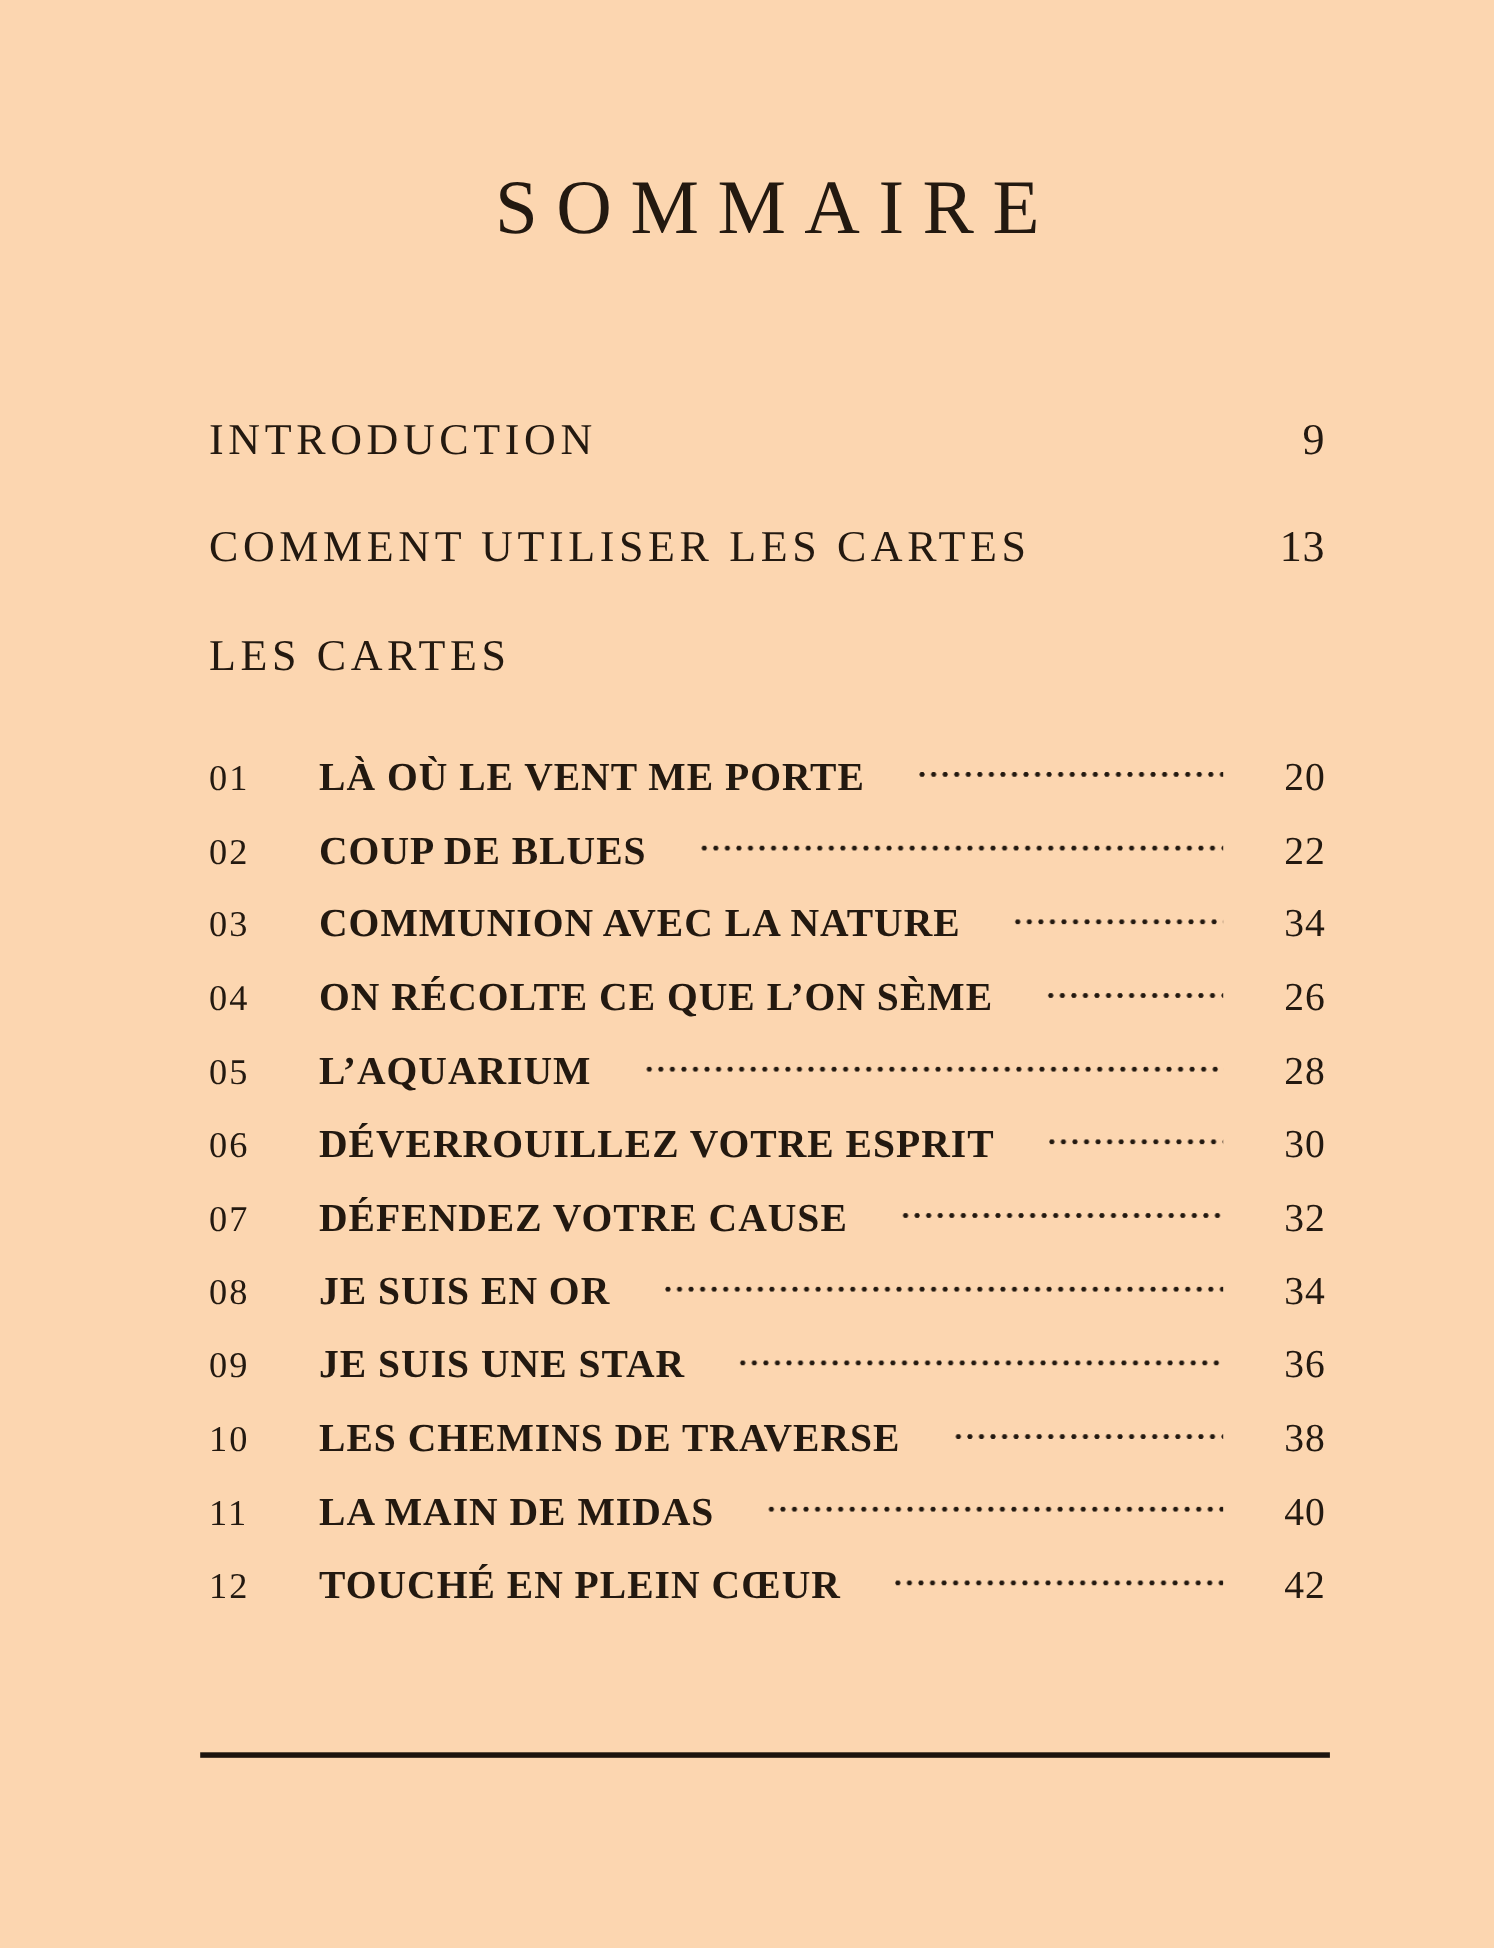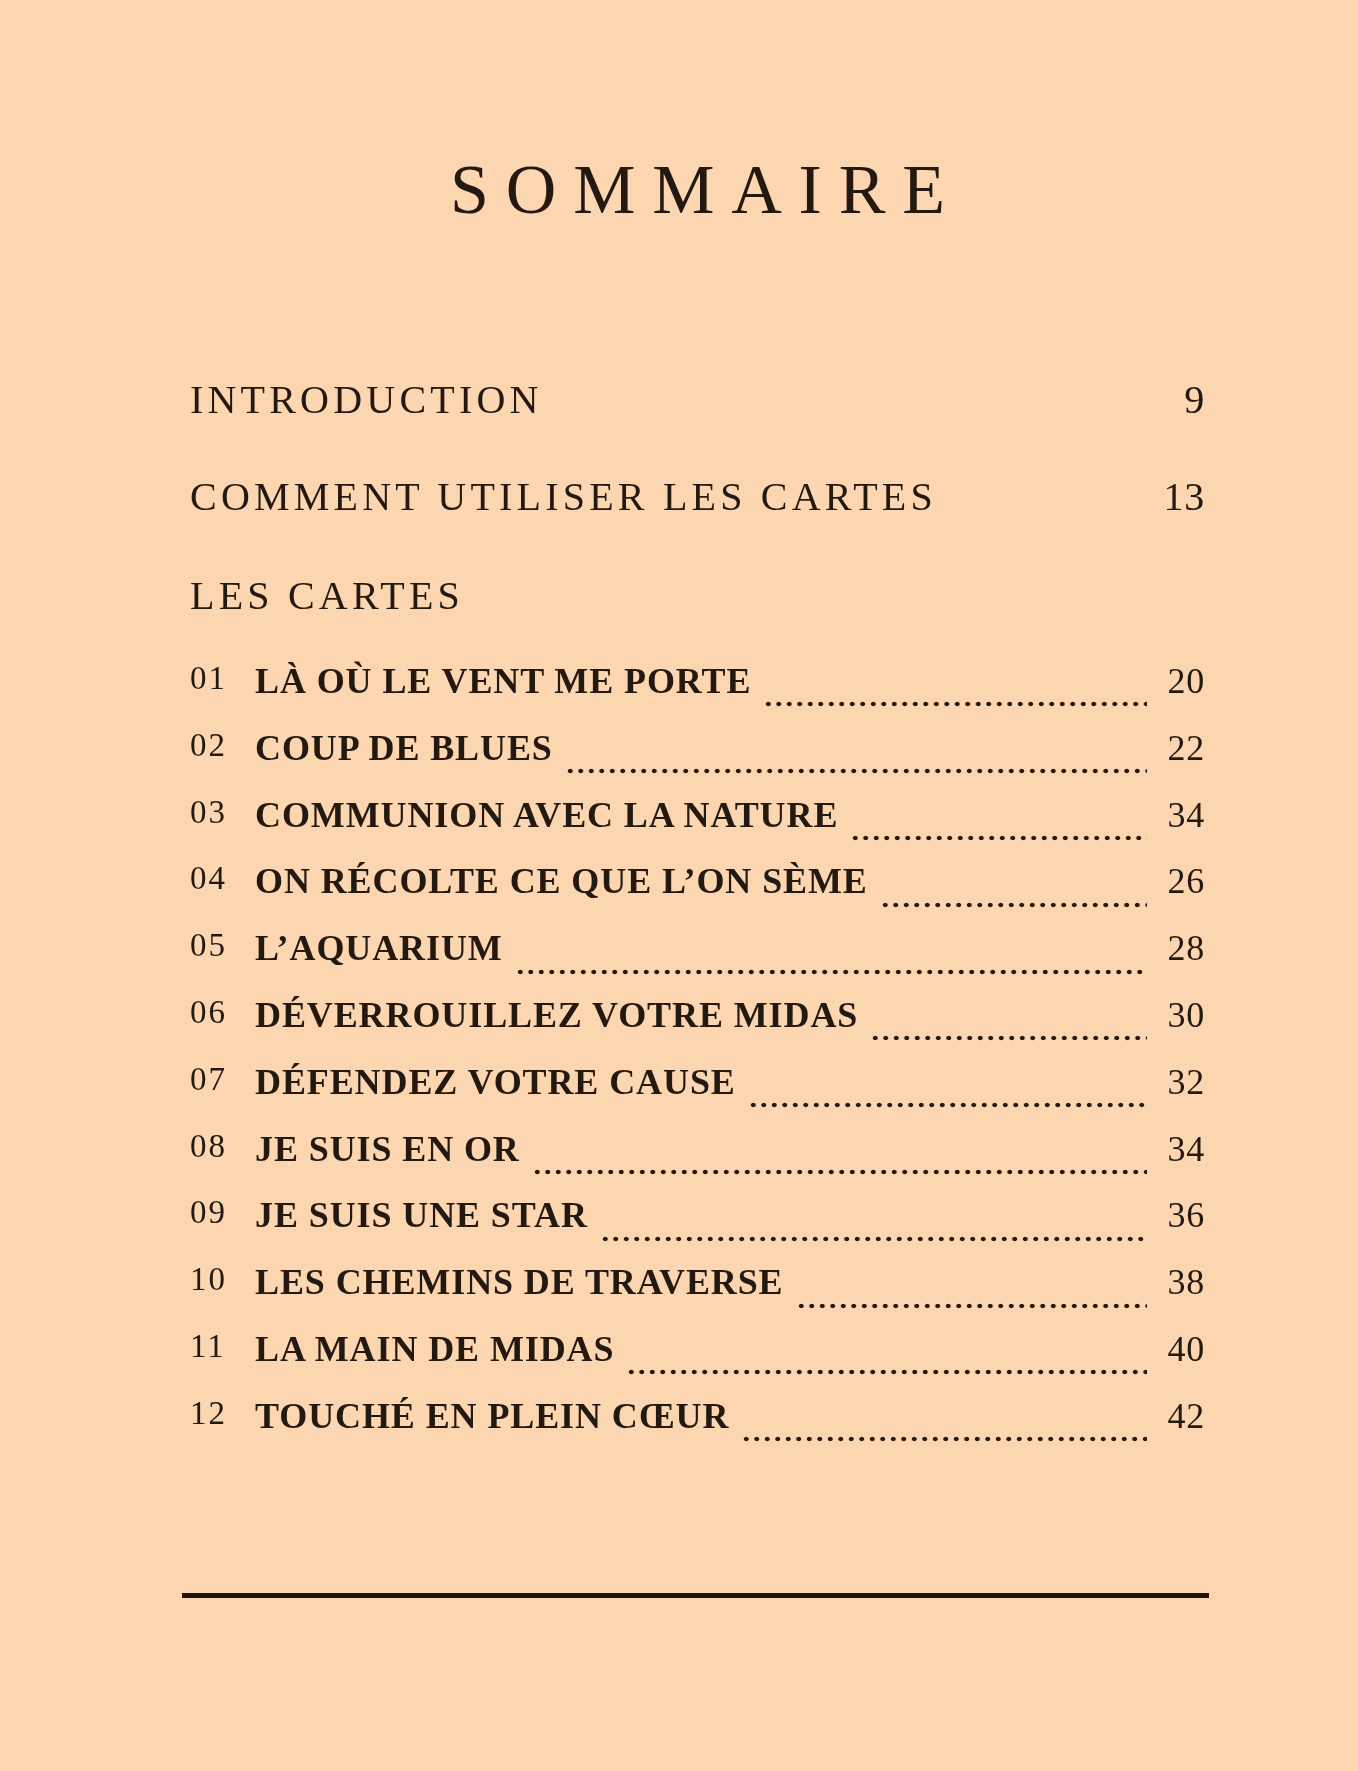--- a/index.html
+++ b/index.html
@@ -53,24 +53,25 @@
     font-feature-settings: "onum" 1;
   }
   .entries {
     position: absolute;
     top: 635px;
     left: 0;
     width: 100%;
   }
   .entry {
     display: flex;
-    align-items: flex-start;
+    align-items: flex-end;
     height: 66.8px;
     font-size: 36px;
     white-space: nowrap;
+    gap: 35px;
   }
   .entry .num {
     width: 65px;
     flex: 0 0 65px;
     font-size: 33px;
     letter-spacing: 0.06em;
     font-feature-settings: "onum" 1;
   }
   .entry .label {
     letter-spacing: 0.025em;
@@ -154,21 +155,21 @@
 
     <div class="entry">
       <span class="num">05</span>
       <span class="label">L’AQUARIUM</span>
       <span class="leader"></span>
       <span class="pg">28</span>
     </div>
 
     <div class="entry">
       <span class="num">06</span>
-      <span class="label">DÉVERROUILLEZ VOTRE MIDAS</span>
+      <span class="label">DÉVERROUILLEZ VOTRE ESPRIT</span>
       <span class="leader"></span>
       <span class="pg">30</span>
     </div>
 
     <div class="entry">
       <span class="num">07</span>
       <span class="label">DÉFENDEZ VOTRE CAUSE</span>
       <span class="leader"></span>
       <span class="pg">32</span>
     </div>

